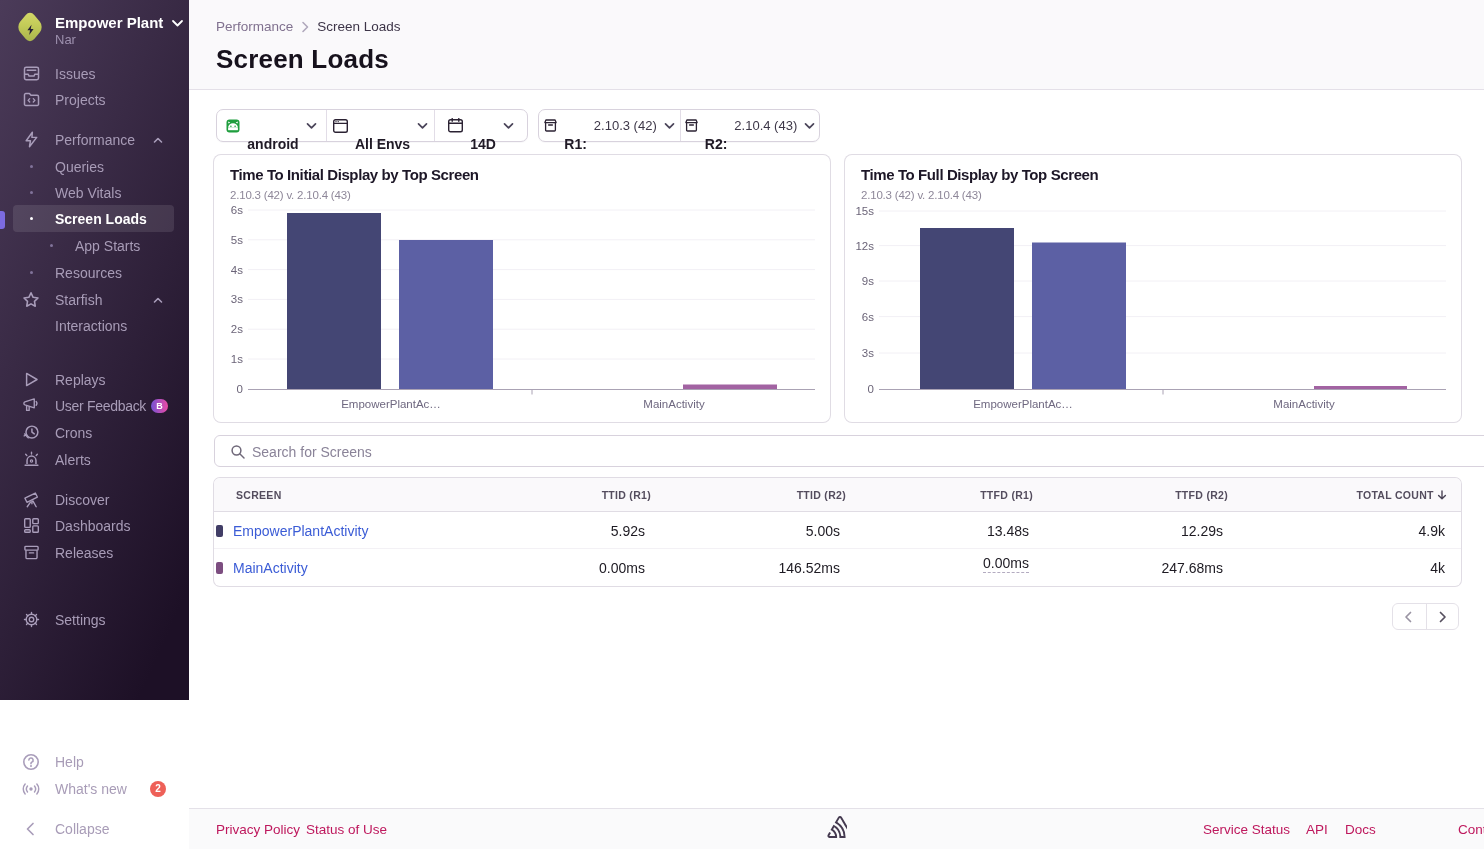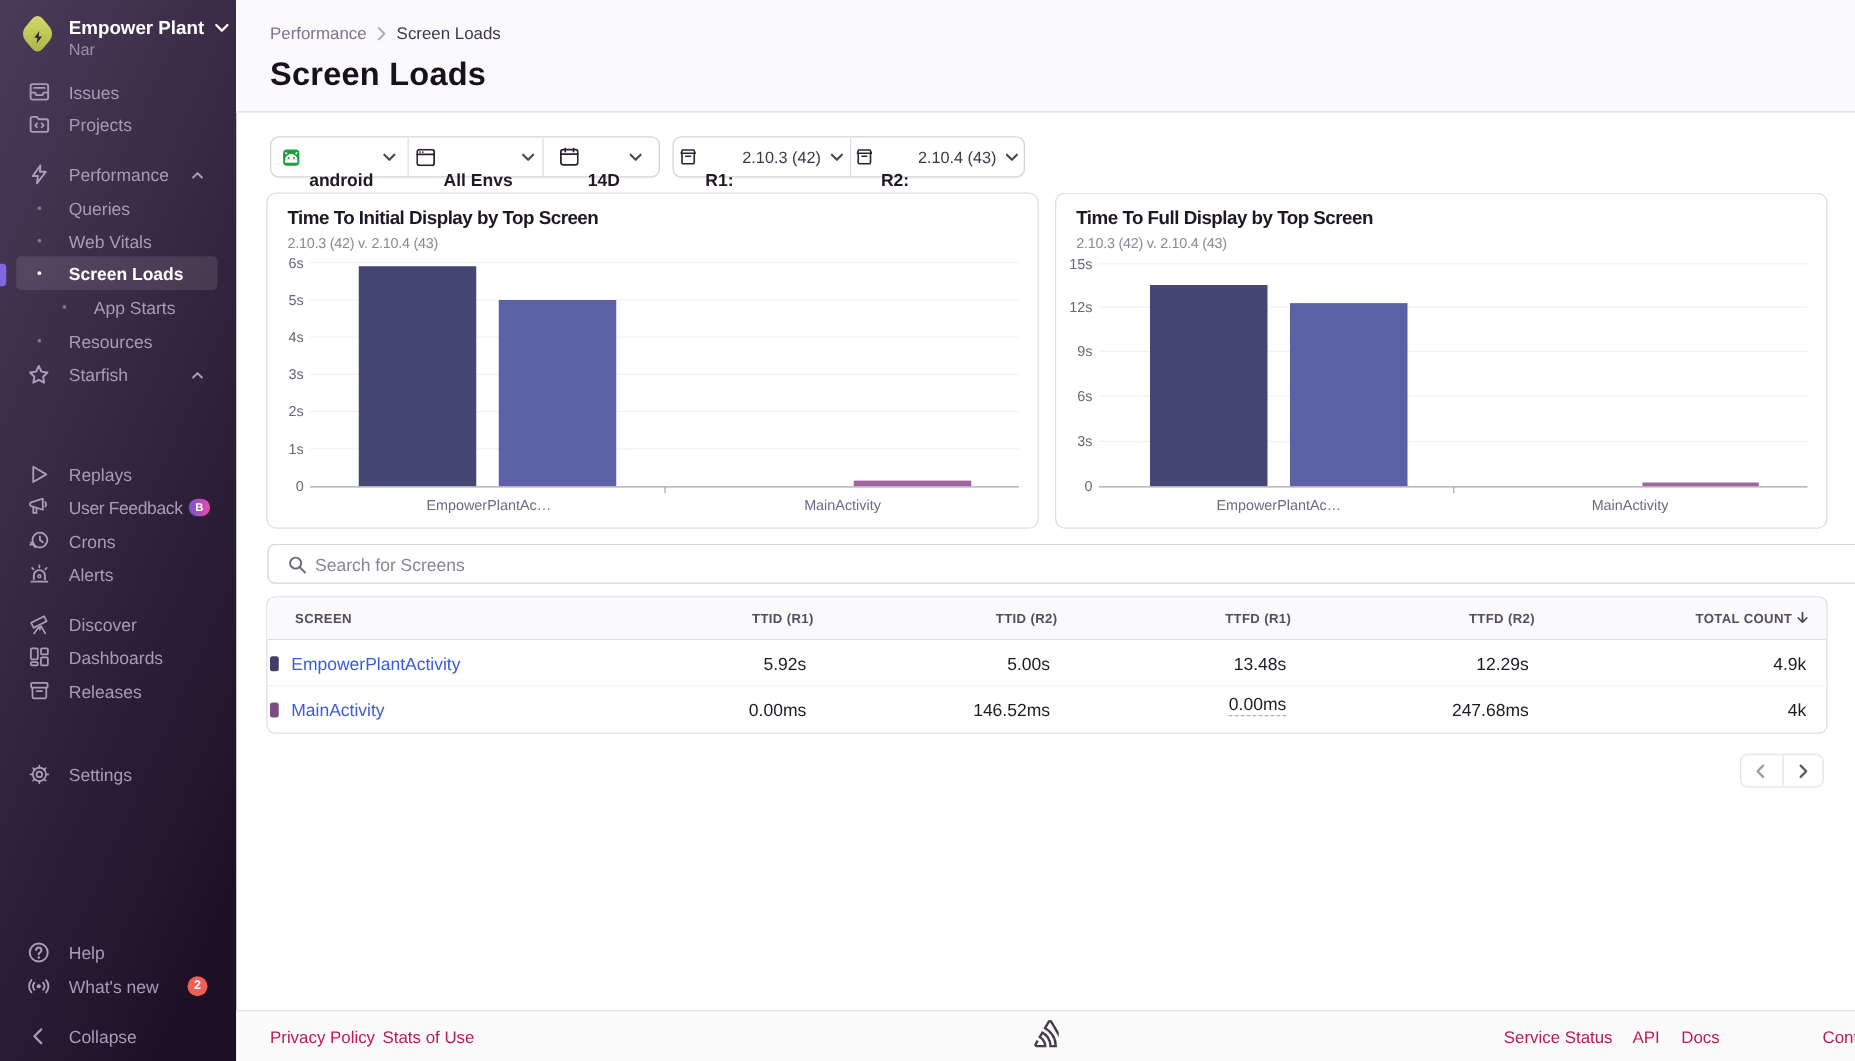--- a/index.html
+++ b/index.html
@@ -1,19 +1,19 @@
 <!DOCTYPE html>
 <html><head>
 <meta charset="utf-8">
 <style>
   * { margin:0; padding:0; box-sizing:border-box; }
   html,body { width:1484px; height:849px; overflow:hidden; background:#fff;
     font-family:"Liberation Sans", sans-serif; }
   
-  #sidebar { position:fixed; left:0; top:0; width:189px; height:849px;
+  #sidebar { position:fixed; left:0; top:0; width:189px; height:700px;
     background:linear-gradient(294deg, #1d1026 10%, #4b3b59 100%);text-align:right; }
   .nav { position:absolute; left:0; width:189px; height:27px; display:flex; align-items:center;
     color:#a89cb7; font-size:14px; }
   .nav .ic { position:absolute; left:22px; width:18px; height:18px; display:flex; align-items:center; justify-content:center; }
   .nav .lb { position:absolute; left:55px; white-space:nowrap; }
   .nav .dot { position:absolute; left:30px; width:3px; height:3px; border-radius:50%; background:#81739a; }
   .nav .chev { position:absolute; left:151px; width:14px; height:14px; }
   .activebg { position:absolute; left:13px; right:15px; top:0; bottom:0;
     background:rgba(255,255,255,0.10); border-radius:4px; }
   #activepill { position:absolute; left:0; top:211px; width:5px; height:18px;
@@ -141,20 +141,23 @@
       <span class="ic">
     <svg width="18" height="18" viewBox="0 0 16 16">
           <path d="M8 1.6 L9.9 5.6 L14.2 6.2 L11.1 9.2 L11.8 13.5 L8 11.4 L4.2 13.5 L4.9 9.2 L1.8 6.2 L6.1 5.6 Z" fill="none" stroke="#a99dba" stroke-width="1.4" stroke-linejoin="round"></path>
         </svg>
     </span>
       <span class="lb">Starfish</span>
     <svg class="chev" viewBox="0 0 14 14">
         <path d="M3.5 9 L7 5.5 L10.5 9" fill="none" stroke="#a99dba" stroke-width="1.6" stroke-linecap="round" stroke-linejoin="round"></path>
       </svg>
     </div>
+  <div class="nav" style="top:312px;">
+      <span class="lb">Interactions</span>
+    </div>
   <div class="nav" style="top:366px;">
       <span class="ic">
     <svg width="17" height="17" viewBox="0 0 16 16">
           <path d="M3.4 2.3 L13.2 8 L3.4 13.7 Z" fill="none" stroke="#a99dba" stroke-width="1.4" stroke-linejoin="round"></path>
         </svg>
     </span>
       <span class="lb">Replays</span>
     </div>
   <div class="nav" style="top:392px;">
       <span class="ic">
@@ -450,18 +453,18 @@
         <path d="M4.5 1.5 L9 6 L4.5 10.5" fill="none" stroke="#56505f" stroke-width="1.7" stroke-linecap="round" stroke-linejoin="round"></path>
       </svg>
     </div>
 </div>
 
 <div id="foot">
   <svg style="position:absolute;left:633px;top:7px;" width="25" height="22" viewBox="0 0 50 44" fill="#453a50">
     <path d="M29,2.26a4.67,4.67,0,0,0-8,0L14.42,13.53A32.21,32.21,0,0,1,32.17,40.19H27.55A27.68,27.68,0,0,0,12.09,17.47L6,28a15.92,15.92,0,0,1,9.23,12.17H4.62A.76.76,0,0,1,4,39.06l2.94-5a10.74,10.74,0,0,0-3.36-1.9l-2.91,5a4.54,4.54,0,0,0,1.69,6.24A4.66,4.66,0,0,0,4.62,44H19.15a19.4,19.4,0,0,0-8-17.31l2.31-4A23.87,23.87,0,0,1,23.76,44H36.07a35.88,35.88,0,0,0-16.41-31.8l4.67-8a.77.77,0,0,1,1.05-.27c.53.29,20.29,34.77,20.66,35.17a.76.76,0,0,1-.68,1.13H40.6q.09,1.91,0,3.81h4.78A4.59,4.59,0,0,0,50,39.43a4.49,4.49,0,0,0-.62-2.28Z" transform="translate(11,0)"></path>
   </svg>
   <span style="position:absolute;left:27px;top:13px;"><a href="#">Privacy Policy</a></span>
-  <span style="position:absolute;left:117px;top:13px;"><a href="#">Stats of Use</a></span>
+  <span style="position:absolute;left:117px;top:13px;"><a href="#">Status of Use</a></span>
   <span style="position:absolute;left:1014px;top:13px;"><a href="#">Service Status</a></span>
   <span style="position:absolute;left:1117px;top:13px;"><a href="#">API</a></span>
   <span style="position:absolute;left:1156px;top:13px;"><a href="#">Docs</a></span>
   <span style="position:absolute;left:1237px;top:13px;margin-left:32px;"><a href="#">Contribute</a></span>
 </div>
 
 </body></html>

